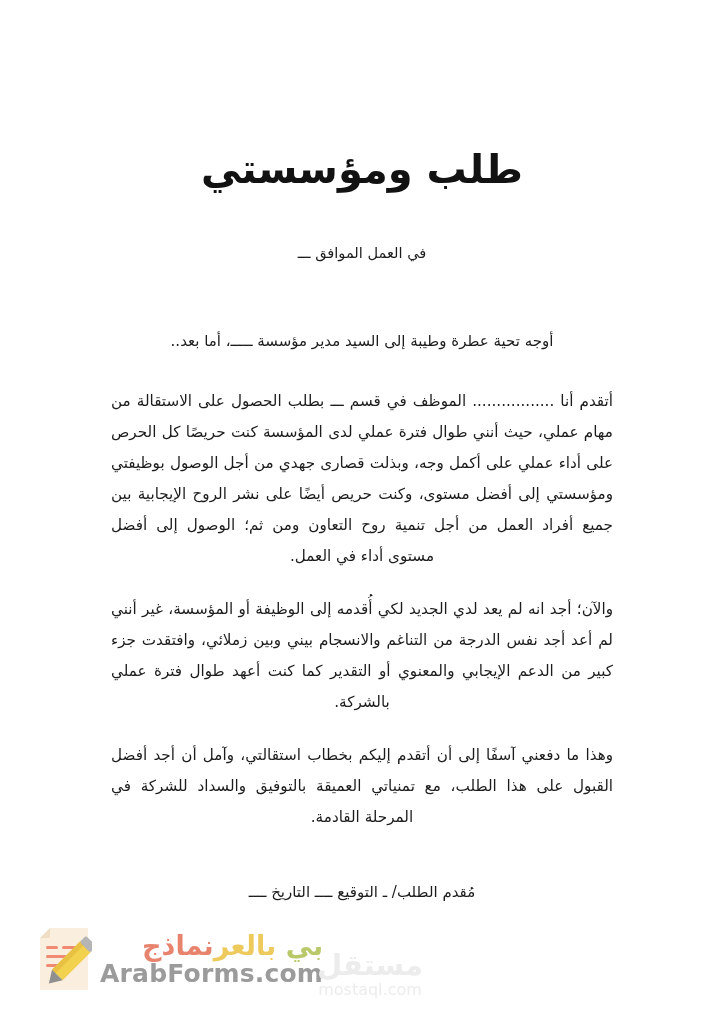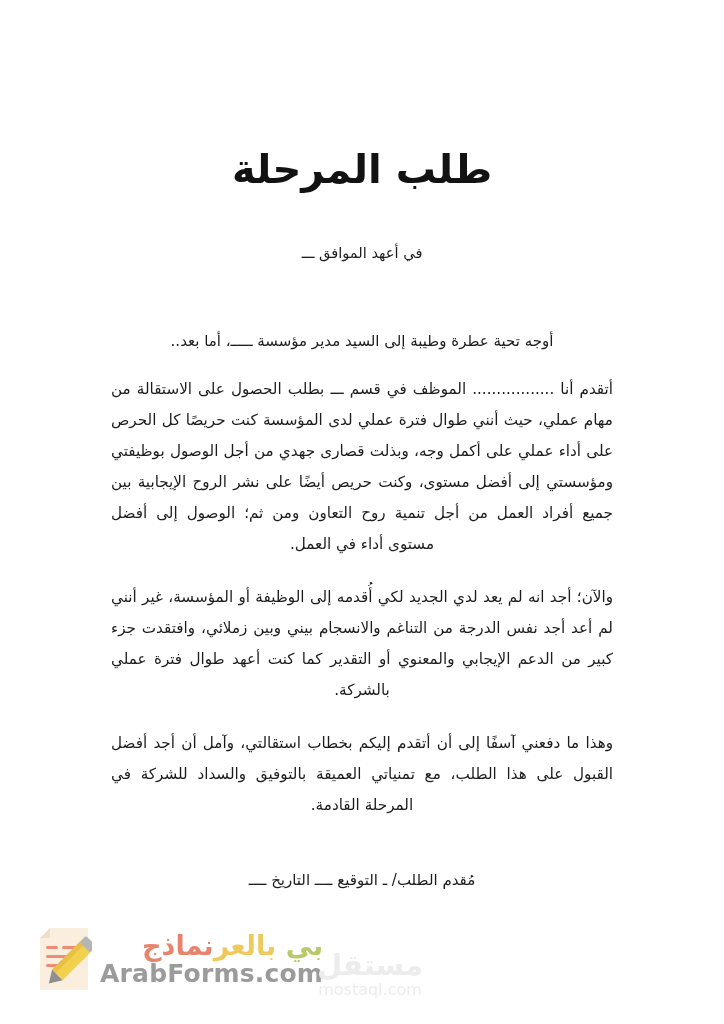--- a/index.html
+++ b/index.html
@@ -58,21 +58,21 @@
     font-size: 14.6px;
     line-height: 26px;
     margin: 0 0 62px 0;
     color: #1c1c1c;
   }
 
   .greeting {
     text-align: center;
     font-size: 15px;
     line-height: 26px;
-    margin: 0 0 20px 0;
+    margin: 0 0 32px 0;
     color: #1c1c1c;
   }
 
   p.body-par {
     margin: 0 0 22px 0;
     text-align: justify;
     text-align-last: center;
     text-justify: inter-word;
   }
 
@@ -164,25 +164,25 @@
     direction: ltr;
     white-space: nowrap;
     margin-top: 1px;
   }
 </style>
 </head>
 <body>
 
 <div class="page">
 
-  <h1 class="doc-title">طلب المرحلة</h1>
+  <h1 class="doc-title">طلب ومؤسستي</h1>
 
   <div class="content">
 
-    <div class="date-line">في أعهد الموافق ـــ</div>
+    <div class="date-line">في العمل الموافق ـــ</div>
 
     <div class="greeting">أوجه تحية عطرة وطيبة إلى السيد مدير مؤسسة ـــــ، أما بعد..</div>
 
     <p class="body-par">أتقدم أنا ................. الموظف في قسم ـــ بطلب الحصول على الاستقالة من مهام عملي، حيث أنني طوال فترة عملي لدى المؤسسة كنت حريصًا كل الحرص على أداء عملي على أكمل وجه، وبذلت قصارى جهدي من أجل الوصول بوظيفتي ومؤسستي إلى أفضل مستوى، وكنت حريص أيضًا على نشر الروح الإيجابية بين جميع أفراد العمل من أجل تنمية روح التعاون ومن ثم؛ الوصول إلى أفضل مستوى أداء في العمل.</p>
 
     <p class="body-par">والآن؛ أجد انه لم يعد لدي الجديد لكي أُقدمه إلى الوظيفة أو المؤسسة، غير أنني لم أعد أجد نفس الدرجة من التناغم والانسجام بيني وبين زملائي، وافتقدت جزء كبير من الدعم الإيجابي والمعنوي أو التقدير كما كنت أعهد طوال فترة عملي بالشركة.</p>
 
     <p class="body-par">وهذا ما دفعني آسفًا إلى أن أتقدم إليكم بخطاب استقالتي، وآمل أن أجد أفضل القبول على هذا الطلب، مع تمنياتي العميقة بالتوفيق والسداد للشركة في المرحلة القادمة.</p>
 
     <div class="signature">مُقدم الطلب/ ـ التوقيع ــــ التاريخ ــــ</div>

